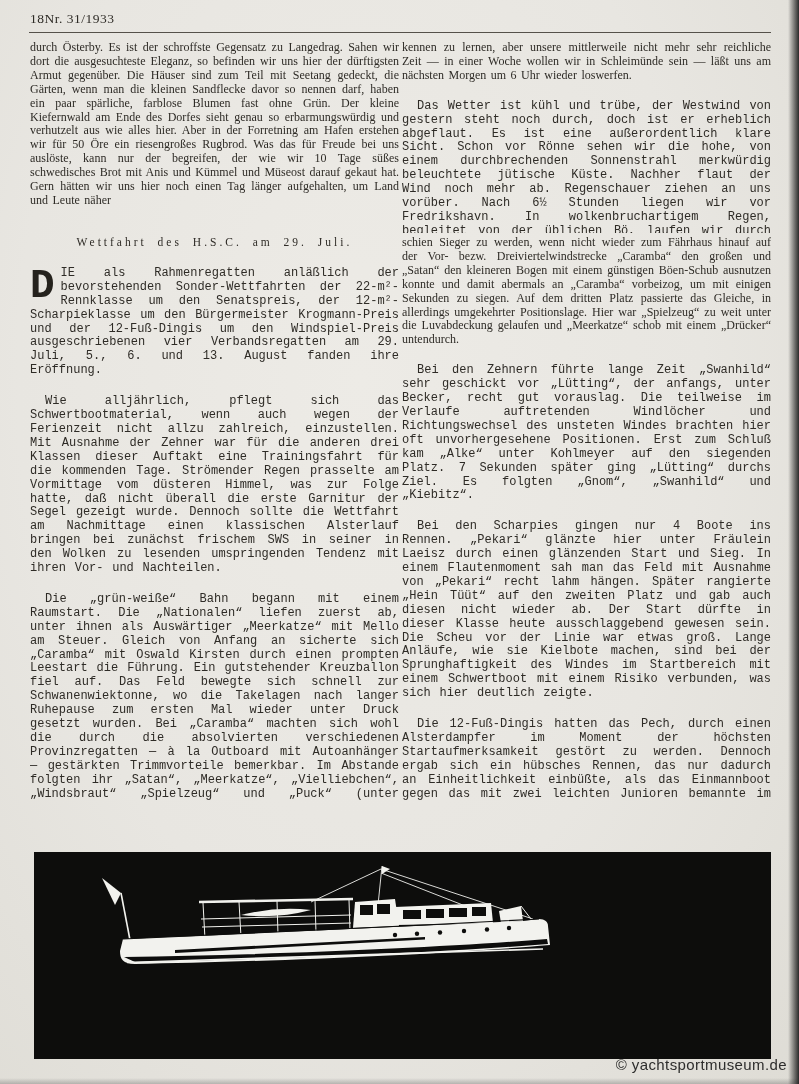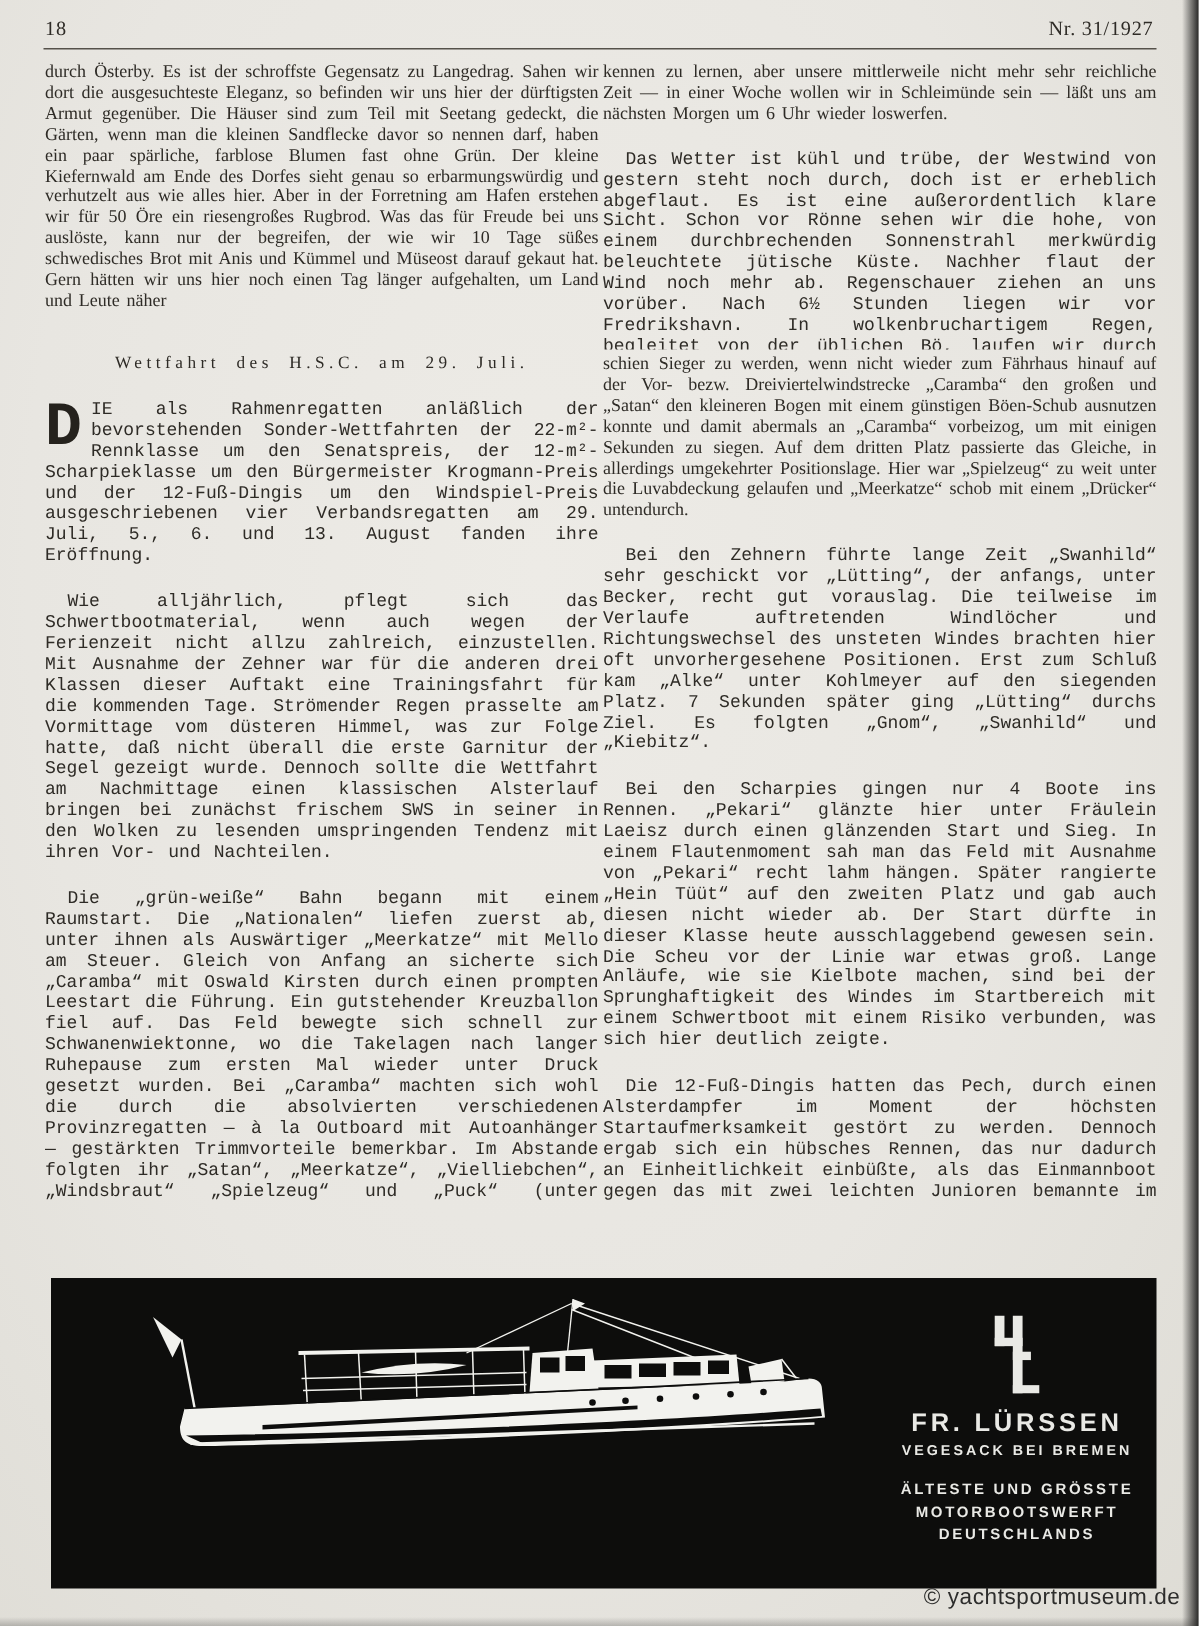--- a/index.html
+++ b/index.html
@@ -6,21 +6,21 @@
   .page{position:relative;width:799px;height:1084px;margin:0 auto;overflow:hidden;
         background:#eae8e3;
         background:radial-gradient(ellipse at 45% 35%, #edebe6 0%, #e8e6e1 55%, #dedcd5 100%);
         font-family:"Liberation Serif", serif;color:#2e2b26;}
   .edge-shadow-right{position:absolute;top:0;right:0;width:11px;height:100%;
         background:linear-gradient(to right, rgba(0,0,0,0), rgba(10,10,10,.85));}
   .edge-shadow-bottom{position:absolute;left:0;bottom:0;width:100%;height:6px;
         background:linear-gradient(to bottom, rgba(0,0,0,0), rgba(40,40,40,.25));}
 
   .header{position:absolute;top:11px;left:30px;right:30px;display:flex;
-        justify-content:space-between;font-size:13.5px;letter-spacing:.5px;gap:48px;}
+        font-size:13.5px;letter-spacing:.5px;}
   .header-rule{position:absolute;top:32px;left:29px;right:28px;height:0;
         border-top:1.4px solid #55514a;}
 
   .cols{display:flex;gap:3px;}
   .col{flex:1 1 0;text-align:justify;font-size:12px;line-height:13.9px;
         word-spacing:1.5px;}
   .col p{margin:0;}
   .col p.indent{text-indent:15px;}
   .col p + p{margin-top:17px;font-family:Liberation Mono, monospace;}
 
@@ -51,21 +51,21 @@
         font-family:"Liberation Sans", sans-serif;font-weight:normal;
         font-size:15px;color:#2d2d2c;letter-spacing:.4px;}
 </style>
 </head>
 <body>
 
 <div class="page">
 
   <div class="header">
     <span>18</span>
-    <span>Nr. 31/1927</span>
+    <span>Nr. 31/1933</span>
   </div>
   <div class="header-rule"></div>
 
   <div class="top-section cols">
     <div class="col">
       <p>durch Österby.  Es ist der schroffste Gegensatz zu Langedrag. Sahen wir dort die ausgesuchteste Eleganz, so befinden wir uns hier der dürftigsten Armut gegenüber.  Die Häuser sind zum Teil mit Seetang gedeckt, die Gärten, wenn man die kleinen Sandflecke davor so nennen darf, haben ein paar spärliche, farblose Blumen fast ohne Grün.  Der kleine Kiefernwald am Ende des Dorfes sieht genau so erbarmungswürdig und verhutzelt aus wie alles hier.  Aber in der Forretning am Hafen erstehen wir für 50 Öre ein riesengroßes Rugbrod.  Was das für Freude bei uns auslöste, kann nur der begreifen, der wie wir 10 Tage süßes schwedisches Brot mit Anis und Kümmel und Müseost darauf gekaut hat.  Gern hätten wir uns hier noch einen Tag länger aufgehalten, um Land und Leute näher</p>
     </div>
     <div class="col">
       <p>kennen zu lernen, aber unsere mittlerweile nicht mehr sehr reichliche Zeit — in einer Woche wollen wir in Schleimünde sein — läßt uns am nächsten Morgen um 6 Uhr wieder loswerfen.</p>
       <p class="indent"><span>Das Wetter ist kühl und trübe, der Westwind von gestern steht noch durch, doch ist er erheblich abgeflaut.  Es ist eine außerordentlich klare Sicht.  Schon vor Rönne sehen wir die hohe, von einem durchbrechenden Sonnenstrahl merkwürdig beleuchtete jütische Küste.  Nachher flaut der Wind noch mehr ab.  Regenschauer ziehen an uns vorüber.  Nach 6½ Stunden liegen wir vor Fredrikshavn.  In wolkenbruchartigem Regen, begleitet von der üblichen Bö, laufen wir durch die Molen und vertäuen im Bootshafen.</span> <span class="closing">(Schluß folgt.)</span></p>
@@ -133,37 +133,19 @@
       <g fill="#0d0d0c">
         <circle cx="302" cy="72" r="2.2"></circle>
         <circle cx="324" cy="70.8" r="2.2"></circle>
         <circle cx="347" cy="69.5" r="2.2"></circle>
         <circle cx="371" cy="68" r="2.2"></circle>
         <circle cx="394" cy="66.5" r="2.2"></circle>
         <circle cx="416" cy="65" r="2.2"></circle>
       </g>
       <line x1="34" y1="99.5" x2="450" y2="86" stroke="#f2f2ee" stroke-width="1.6"></line>
     </svg>
-    <div class="ad-text">
-      <svg class="ad-logo" width="34" height="52" viewBox="0 0 34 56">
-        <g fill="#e9e9e5">
-          <rect x="1" y="0" width="7" height="22"></rect>
-          <rect x="14" y="0" width="7" height="56"></rect>
-          <rect x="1" y="16" width="20" height="6"></rect>
-          <rect x="14" y="26" width="13" height="6"></rect>
-          <rect x="14" y="50" width="19" height="6"></rect>
-        </g>
-      </svg>
-      <div class="ad-company">FR. LÜRSSEN</div>
-      <div class="ad-location">VEGESACK BEI BREMEN</div>
-      <div class="ad-tagline">
-        <div>ÄLTESTE UND GRÖSSTE</div>
-        <div>MOTORBOOTSWERFT</div>
-        <div>DEUTSCHLANDS</div>
-      </div>
-    </div>
   </div>
 
   <div class="watermark">© yachtsportmuseum.de</div>
 
   <div class="edge-shadow-right"></div>
   <div class="edge-shadow-bottom"></div>
 </div>
 
 </body></html>

